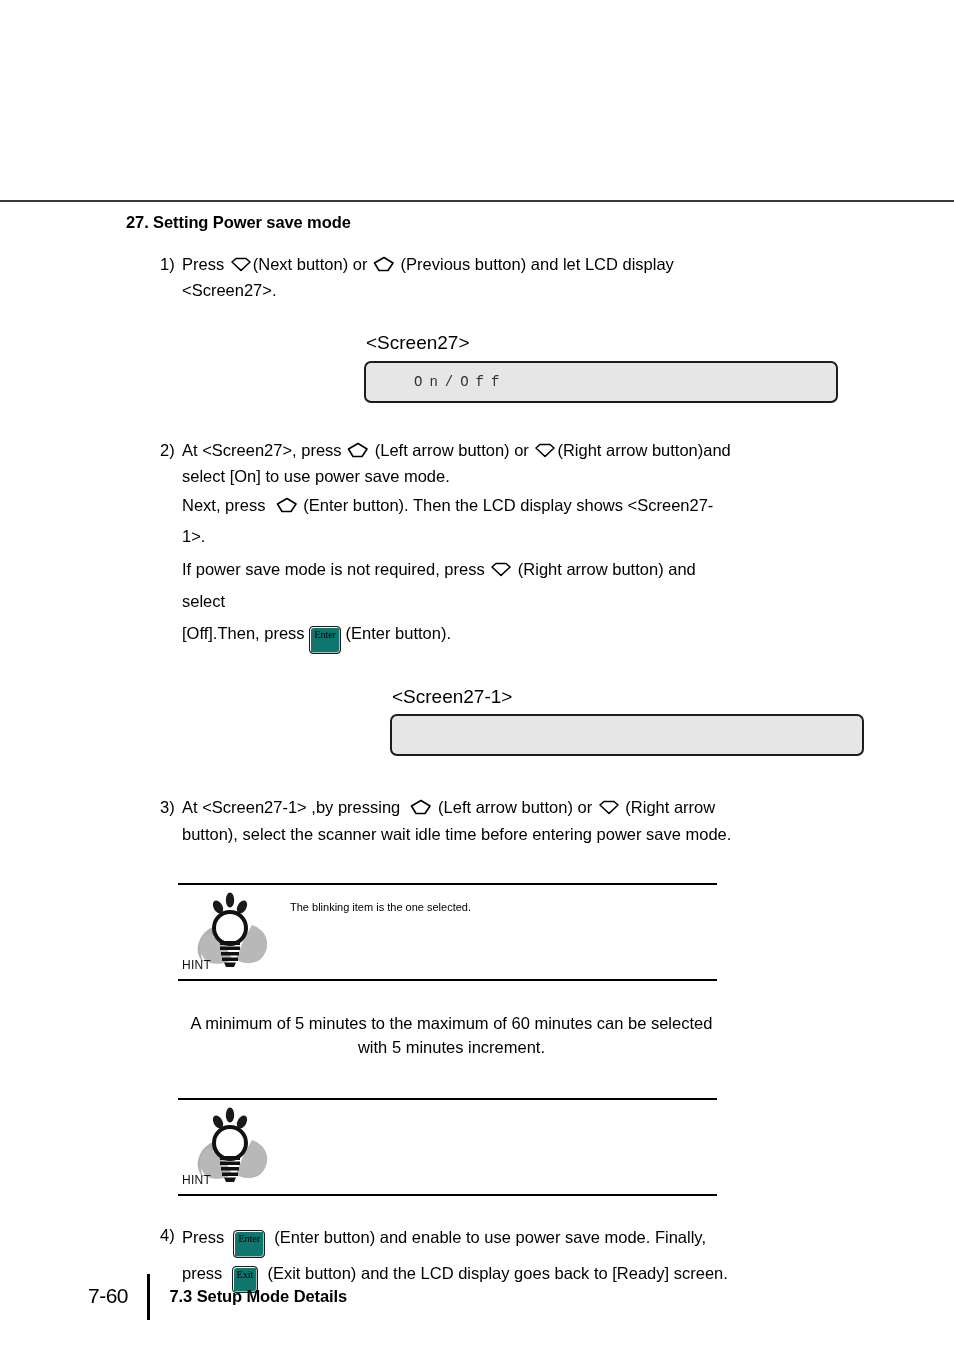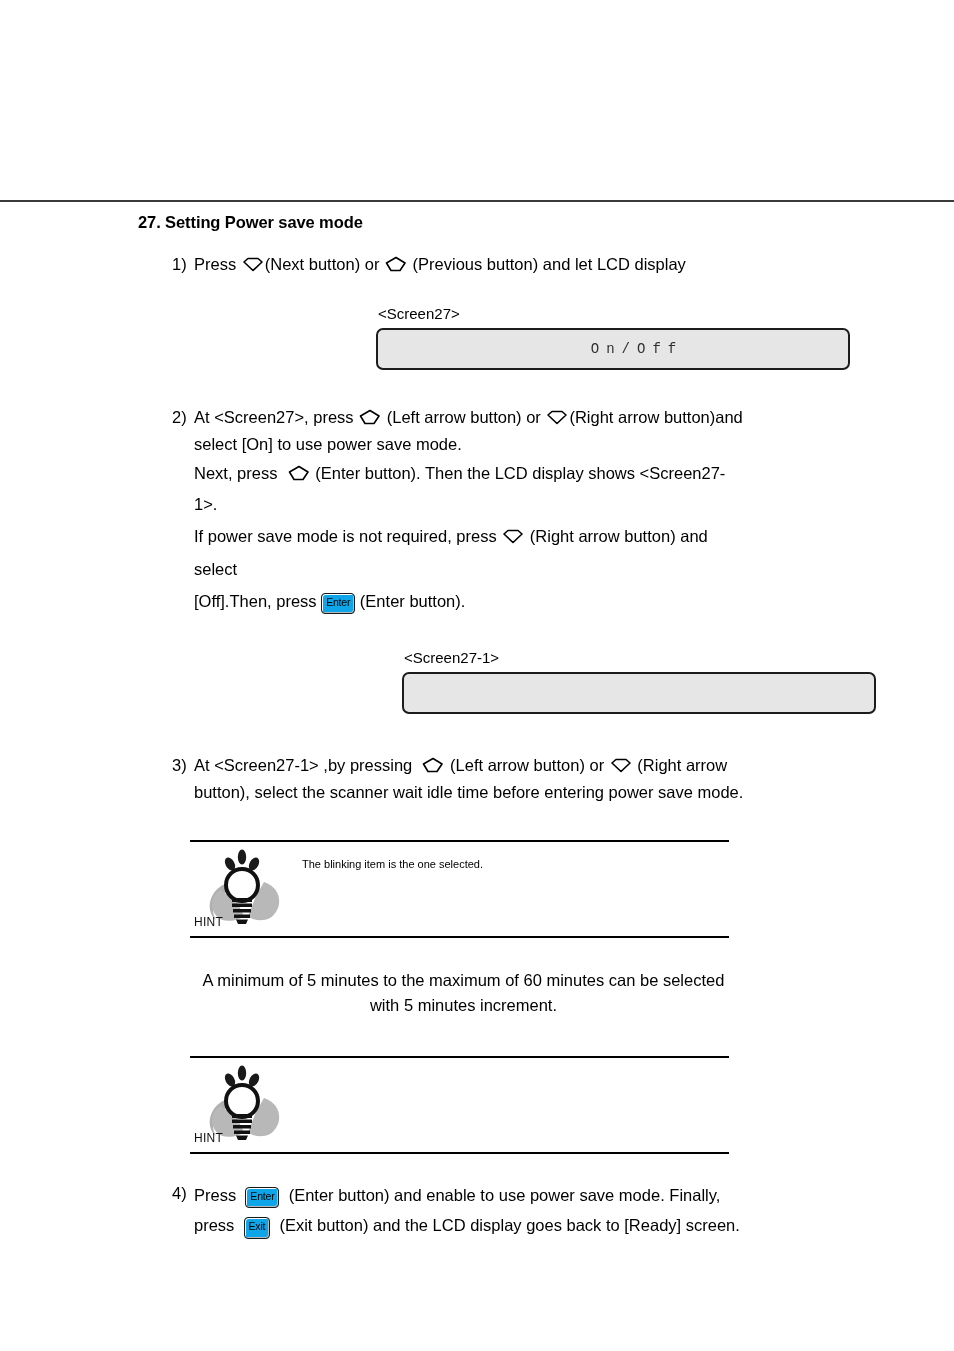--- a/index.html
+++ b/index.html
@@ -29,21 +29,21 @@
     left: 0;
     top: 200px;
     width: 954px;
     height: 2px;
     background: #3a3a3a;
   }
 
   
   .content {
     position: absolute;
-    left: 12px;
+    left: 0;
     top: 212px;
     width: 830px;
   }
 
   .heading {
     margin-left: 126px;
     font-size: 16.5px;
     font-weight: bold;
     letter-spacing: -0.1px;
     line-height: 1.25;
@@ -75,62 +75,61 @@
     vertical-align: -2px;
     margin: 0 1px;
   }
   .btn-diamond svg { display: block; }
 
   .key {
     display: inline-block;
     vertical-align: 1px;
     border: 1.5px solid #1a1a1a;
     border-radius: 4px;
-    background: #0ea5e9;
+    background: #0f766e;
     box-shadow: inset -1px -1px 0 #b8b8b8, inset 1px 1px 0 #fbfbfb;
     font-size: 10.5px;
     line-height: 1;
-    padding: 3px 4px 6px 4px;
+    padding: 3px 4px 12px 4px;
     letter-spacing: -0.2px;
     color: #000;
-    font-family: Liberation Sans, sans-serif;
+    font-family: Liberation Serif, serif;
   }
 
   sup.reg {
     font-size: 0.62em;
     vertical-align: super;
     line-height: 0;
   }
 
   
   .screen-block {
     margin-top: 22px;
   }
   .screen-caption {
     margin-left: 366px;
-    font-size: 15px;
+    font-size: 19px;
     line-height: 1.4;
   }
   .lcd {
     margin-left: 364px;
     margin-top: 4px;
     width: 474px;
     height: 42px;
     background: #e6e6e6;
     border: 2.5px solid #1c1c1c;
     border-radius: 7px;
     position: relative;
   }
   .lcd-text {
     position: absolute;
     left: 0;
     right: 0;
     top: 50%;
     transform: translateY(-50%);
-    text-align: center;
     font-family: "Liberation Mono", monospace;
     font-size: 14px;
     letter-spacing: 7px;
     color: #2f2f2f;
     padding-left: 48px;
     white-space: pre;
   }
 
   
   .hint {
@@ -217,20 +216,21 @@
     <div class="step" style="margin-top:18px;">
       <div class="step-num">1)</div>
       <div class="step-body">
         <span class="step-line">
           <span>Press </span><span class="btn-diamond"><svg width="22" height="15" viewBox="0 0 22 15">
                 <path d="M2 5 L6 1.5 L16 1.5 L20 5 L11 13.5 Z" fill="#ffffff" stroke="#000" stroke-width="1.6" stroke-linejoin="round"></path>
               </svg></span><span>(Next button) or </span><span class="btn-diamond"><svg width="22" height="16" viewBox="0 0 22 16">
                 <path d="M11 1.5 L20 7 L15 14.5 L6 14.5 L1.5 7 Z" fill="#ffffff" stroke="#000" stroke-width="1.6" stroke-linejoin="round"></path>
               </svg></span><span> (Previous button) and let LCD display</span>
         </span>
+        <span class="step-line">&lt;Screen27&gt;.</span>
       </div>
     </div>
 
     <div class="screen-block" style="margin-top:26px;">
       <div class="screen-caption">&lt;Screen27&gt;</div>
       <div class="lcd">
         <div class="lcd-text">On/Off</div>
       </div>
     </div>
 
@@ -338,14 +338,19 @@
           <span>Press </span>&nbsp;<span class="key">Enter</span>&nbsp;<span> (Enter button) and enable to use power save mode. Finally,</span>
         </span>
         <span class="step-line" style="line-height:1.85;">
           <span>press </span>&nbsp;<span class="key">Exit</span>&nbsp;<span> (Exit button) and the LCD display goes back to [Ready] screen.</span>
         </span>
       </div>
     </div>
 
   </div>
 
+  <div class="footer">
+    <div class="footer-page">7-60</div>
+    <div class="footer-divider"></div>
+    <div class="footer-section">7.3 Setup Mode Details</div>
+  </div>
 
 </div>
 
 </body></html>

